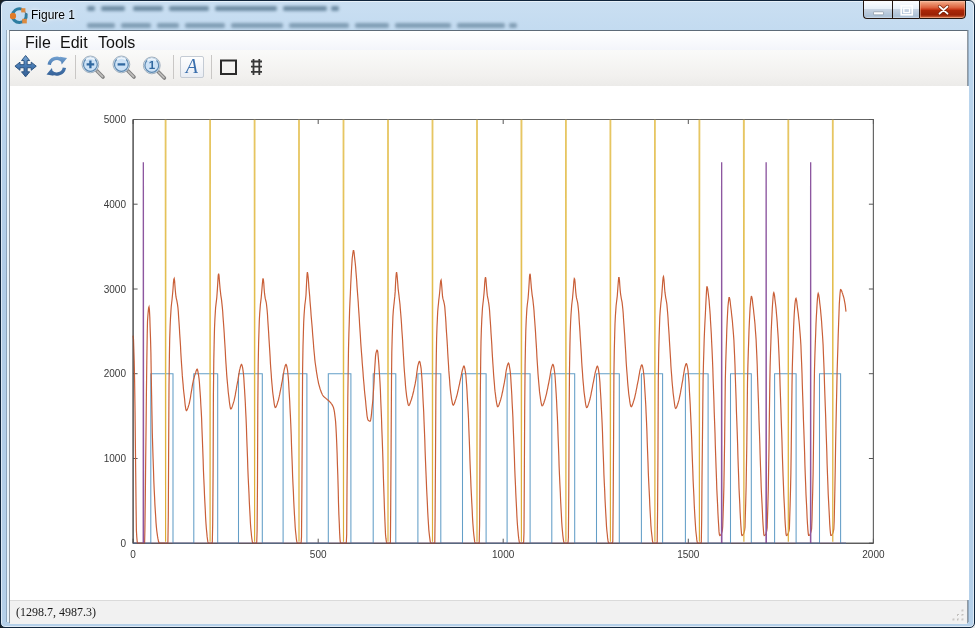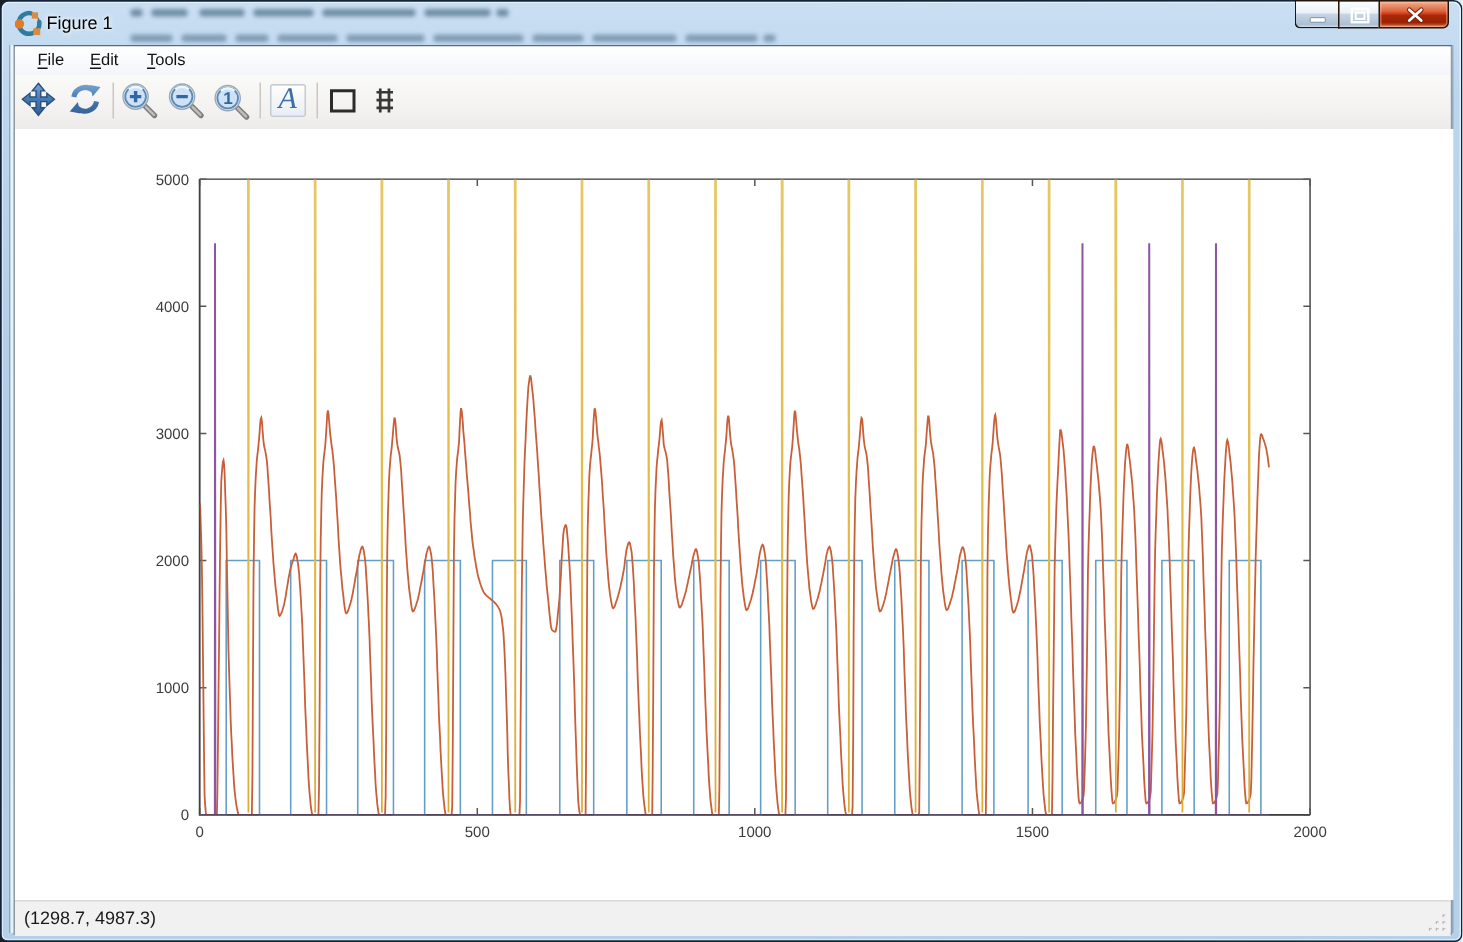--- a/index.html
+++ b/index.html
@@ -16,33 +16,33 @@
 .cb.min{width:29px;border-radius:0 0 0 4px;border-right-width:0;
  background:linear-gradient(180deg,#fdfeff 0%,#e8f0f8 45%,#c8d4e2 50%,#abc0d5 90%,#cfdcea 100%);}
 .cb.max{width:27px;border-right-width:0;
  background:linear-gradient(180deg,#fdfeff 0%,#e8f0f8 45%,#c8d4e2 50%,#abc0d5 90%,#cfdcea 100%);}
 .cb.cls{width:47px;border-radius:0 0 4px 0;
  background:linear-gradient(180deg,#f6c2aa 0%,#ef9b78 10%,#dd6440 38%,#cc3a1a 49%,#ab2808 55%,#992104 82%,#c2552f 94%,#e89a70 100%);
  box-shadow:inset 0 0 0 1px rgba(255,190,160,.45);}
 .client{position:absolute;left:8px;top:29px;width:959px;height:593px;background:#fff;
  border:1px solid rgba(78,92,104,.62);border-top:1px solid #5d6b79;box-sizing:border-box;}
 .menubar{position:absolute;left:0;top:0;width:100%;height:19px;
- background:linear-gradient(180deg,#ffffff,#f3f5fa);font-size:11px;color:#111;}
+ background:linear-gradient(180deg,#ffffff,#f3f5fa);font-size:16px;color:#111;}
 .menubar span{position:absolute;top:3px;}
 .menubar u{text-decoration:underline;text-underline-offset:2px;}
 .toolbar{position:absolute;left:0;top:19px;width:100%;height:36px;
  background:linear-gradient(180deg,#fafaf9 0%,#f2f1ef 70%,#ecebe9 100%);}
 .tsep{position:absolute;top:5px;width:1px;height:24px;background:#c9c7c5;}
 .abtn{position:absolute;left:169.5px;top:6px;width:24.5px;height:22px;box-sizing:border-box;
  border:1px solid #c4cbd4;border-radius:2px;
  background:linear-gradient(180deg,#fefefe,#e9edf4);}
 .canvas{position:absolute;left:0;top:55px;width:959px;height:514px;background:#fff;}
 .statusbar{position:absolute;left:0;top:569px;width:100%;height:24px;
  background:#f1f1f1;border-top:1px solid #dadada;box-sizing:border-box;
- font-size:12px;color:#1a1a1a;}
+ font-size:12px;color:#1a1a1a;font-family:Liberation Serif, serif;}
 .statusbar div{position:absolute;left:6px;top:4px;}
 .plotsvg{position:absolute;left:0;top:0;width:975px;height:628px;}
 .edge{position:absolute;top:29px;bottom:5px;width:1px;}
 </style></head>
 <body>
 <div class="win">
  <div class="titlebar">
   <div class="smudge" style="left:86px;top:4.5px;width:8px;height:5.5px;background:rgba(48,84,110,.58)"></div>
   <div class="smudge" style="left:100px;top:4.5px;width:24px;height:5.5px;background:rgba(48,84,110,.58)"></div>
   <div class="smudge" style="left:132px;top:4.5px;width:30px;height:5.5px;background:rgba(48,84,110,.58)"></div>

